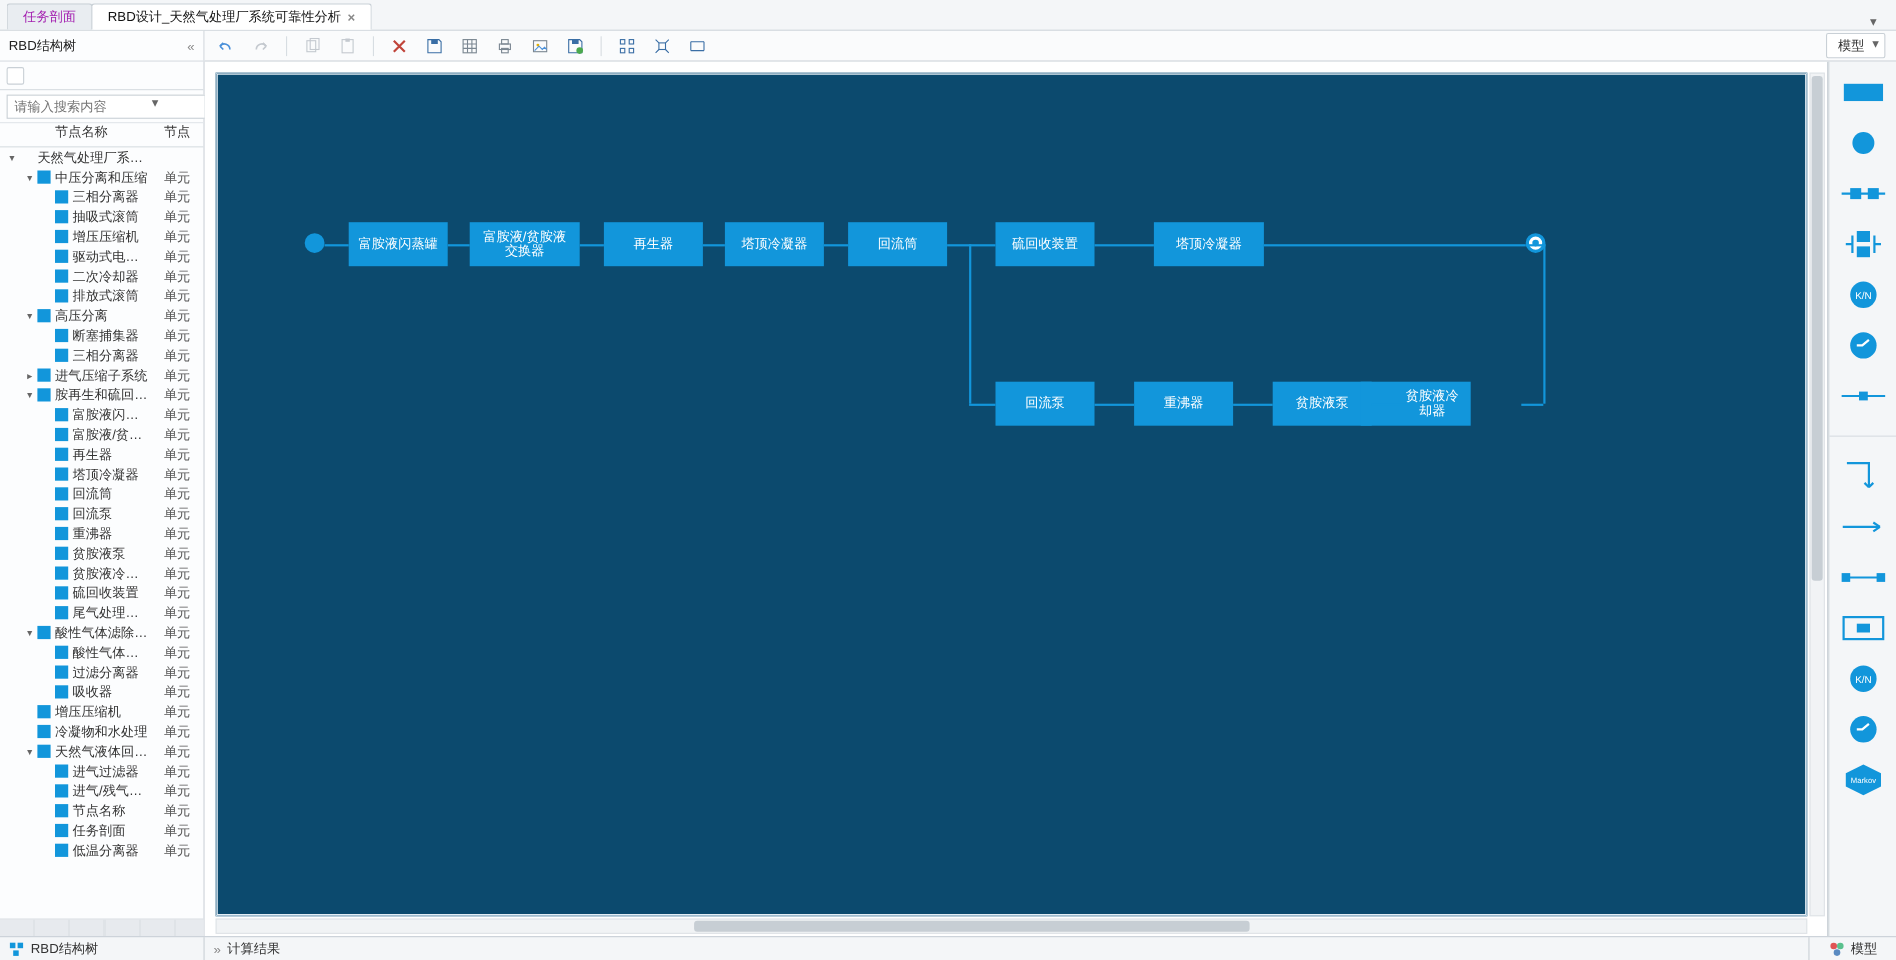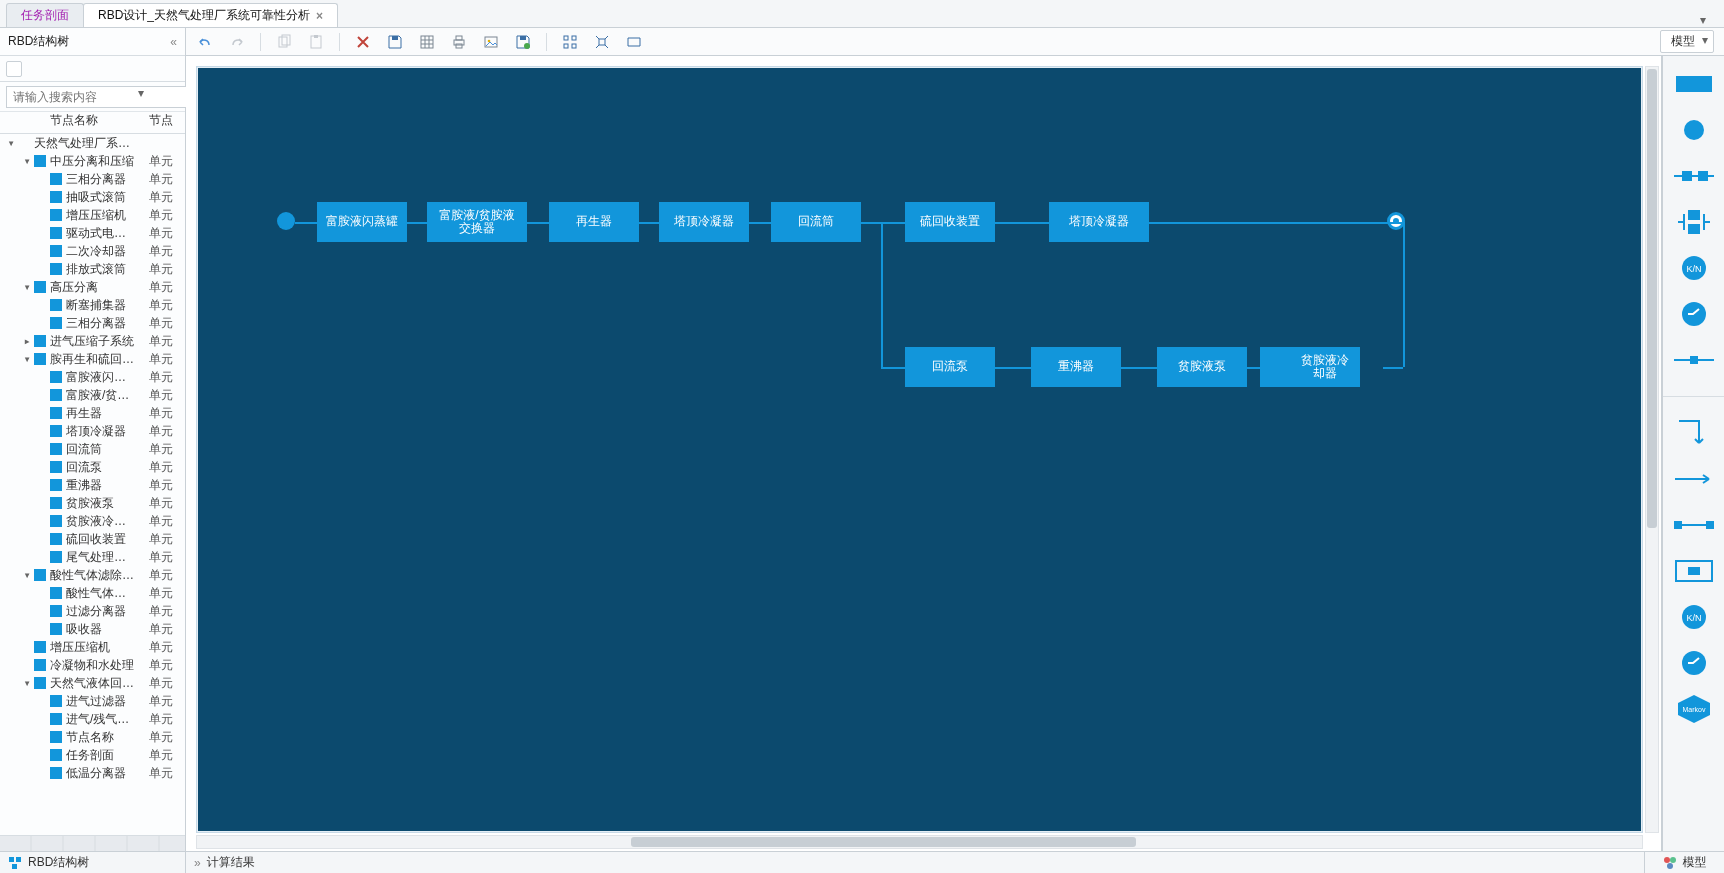--- a/index.html
+++ b/index.html
@@ -602,21 +602,21 @@
               <div class="block" style="left: 852px; top: 135px; width: 100px;">塔顶冷凝器</div>
               <div class="link-h" style="left: 798px; top: 155px; width: 54px;"></div>
               <div class="link-h" style="left: 952px; top: 155px; width: 238px;"></div>
               <div class="link-v" style="left: 684px; top: 155px; height: 145px;"></div>
               <div class="link-h" style="left: 684px; top: 300px; width: 24px;"></div>
               <div class="block" style="left: 708px; top: 280px; width: 90px;">回流泵</div>
               <div class="block" style="left: 834px; top: 280px; width: 90px;">重沸器</div>
               <div class="link-h" style="left: 798px; top: 300px; width: 36px;"></div>
               <div class="block" style="left: 960px; top: 280px; width: 90px;">贫胺液泵</div>
               <div class="link-h" style="left: 924px; top: 300px; width: 36px;"></div>
-              <div class="block" style="left: 1063px; top: 280px; width: 100px; padding-left: 36px;">贫胺液冷却器</div>
+              <div class="block" style="left: 1040px; top: 280px; width: 100px; padding-left: 36px;">贫胺液冷却器</div>
               <div class="link-h" style="left: 1050px; top: 300px; width: 36px;"></div>
               <div class="link-h" style="left: 1186px; top: 300px; width: 20px;"></div>
               <div class="link-v" style="left: 1206px; top: 155px; height: 145px;"></div>
               <div class="link-h" style="left: 1190px; top: 155px; width: 18px;"></div>
             </div>
           <div class="vscroll">
               <div class="thumb"></div>
             </div>
           <div class="hscroll">
               <div class="thumb"></div>

